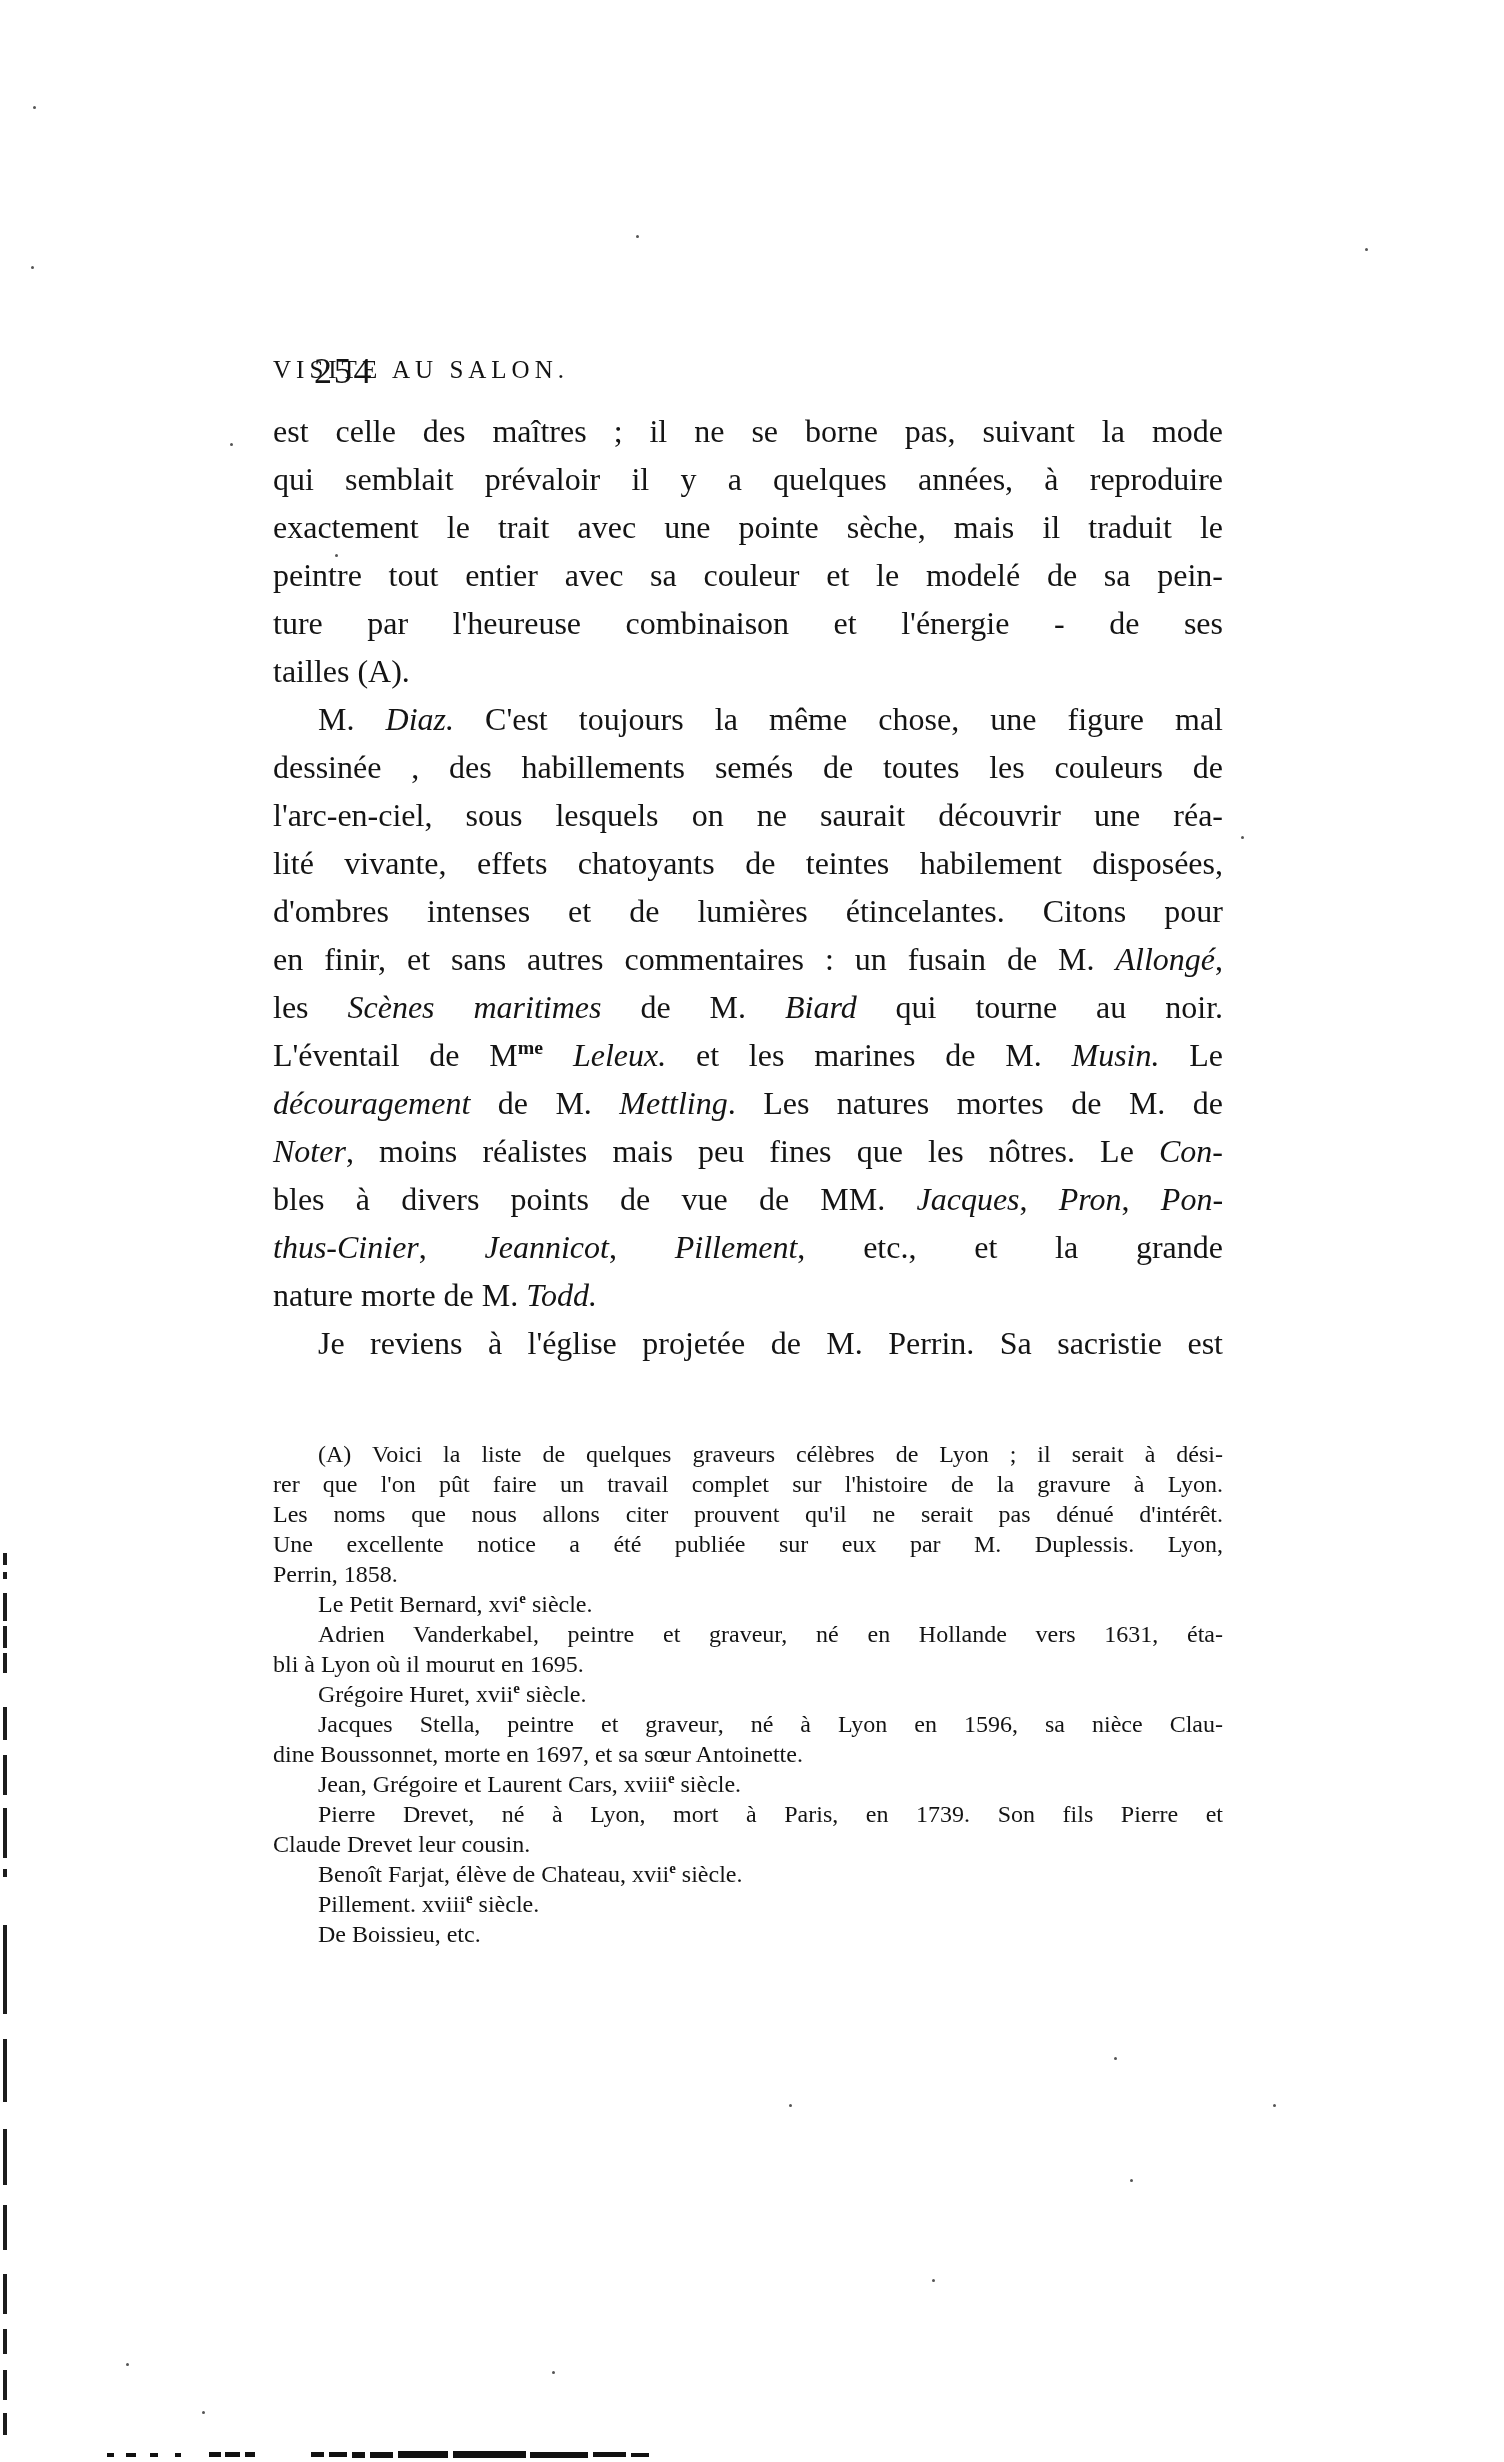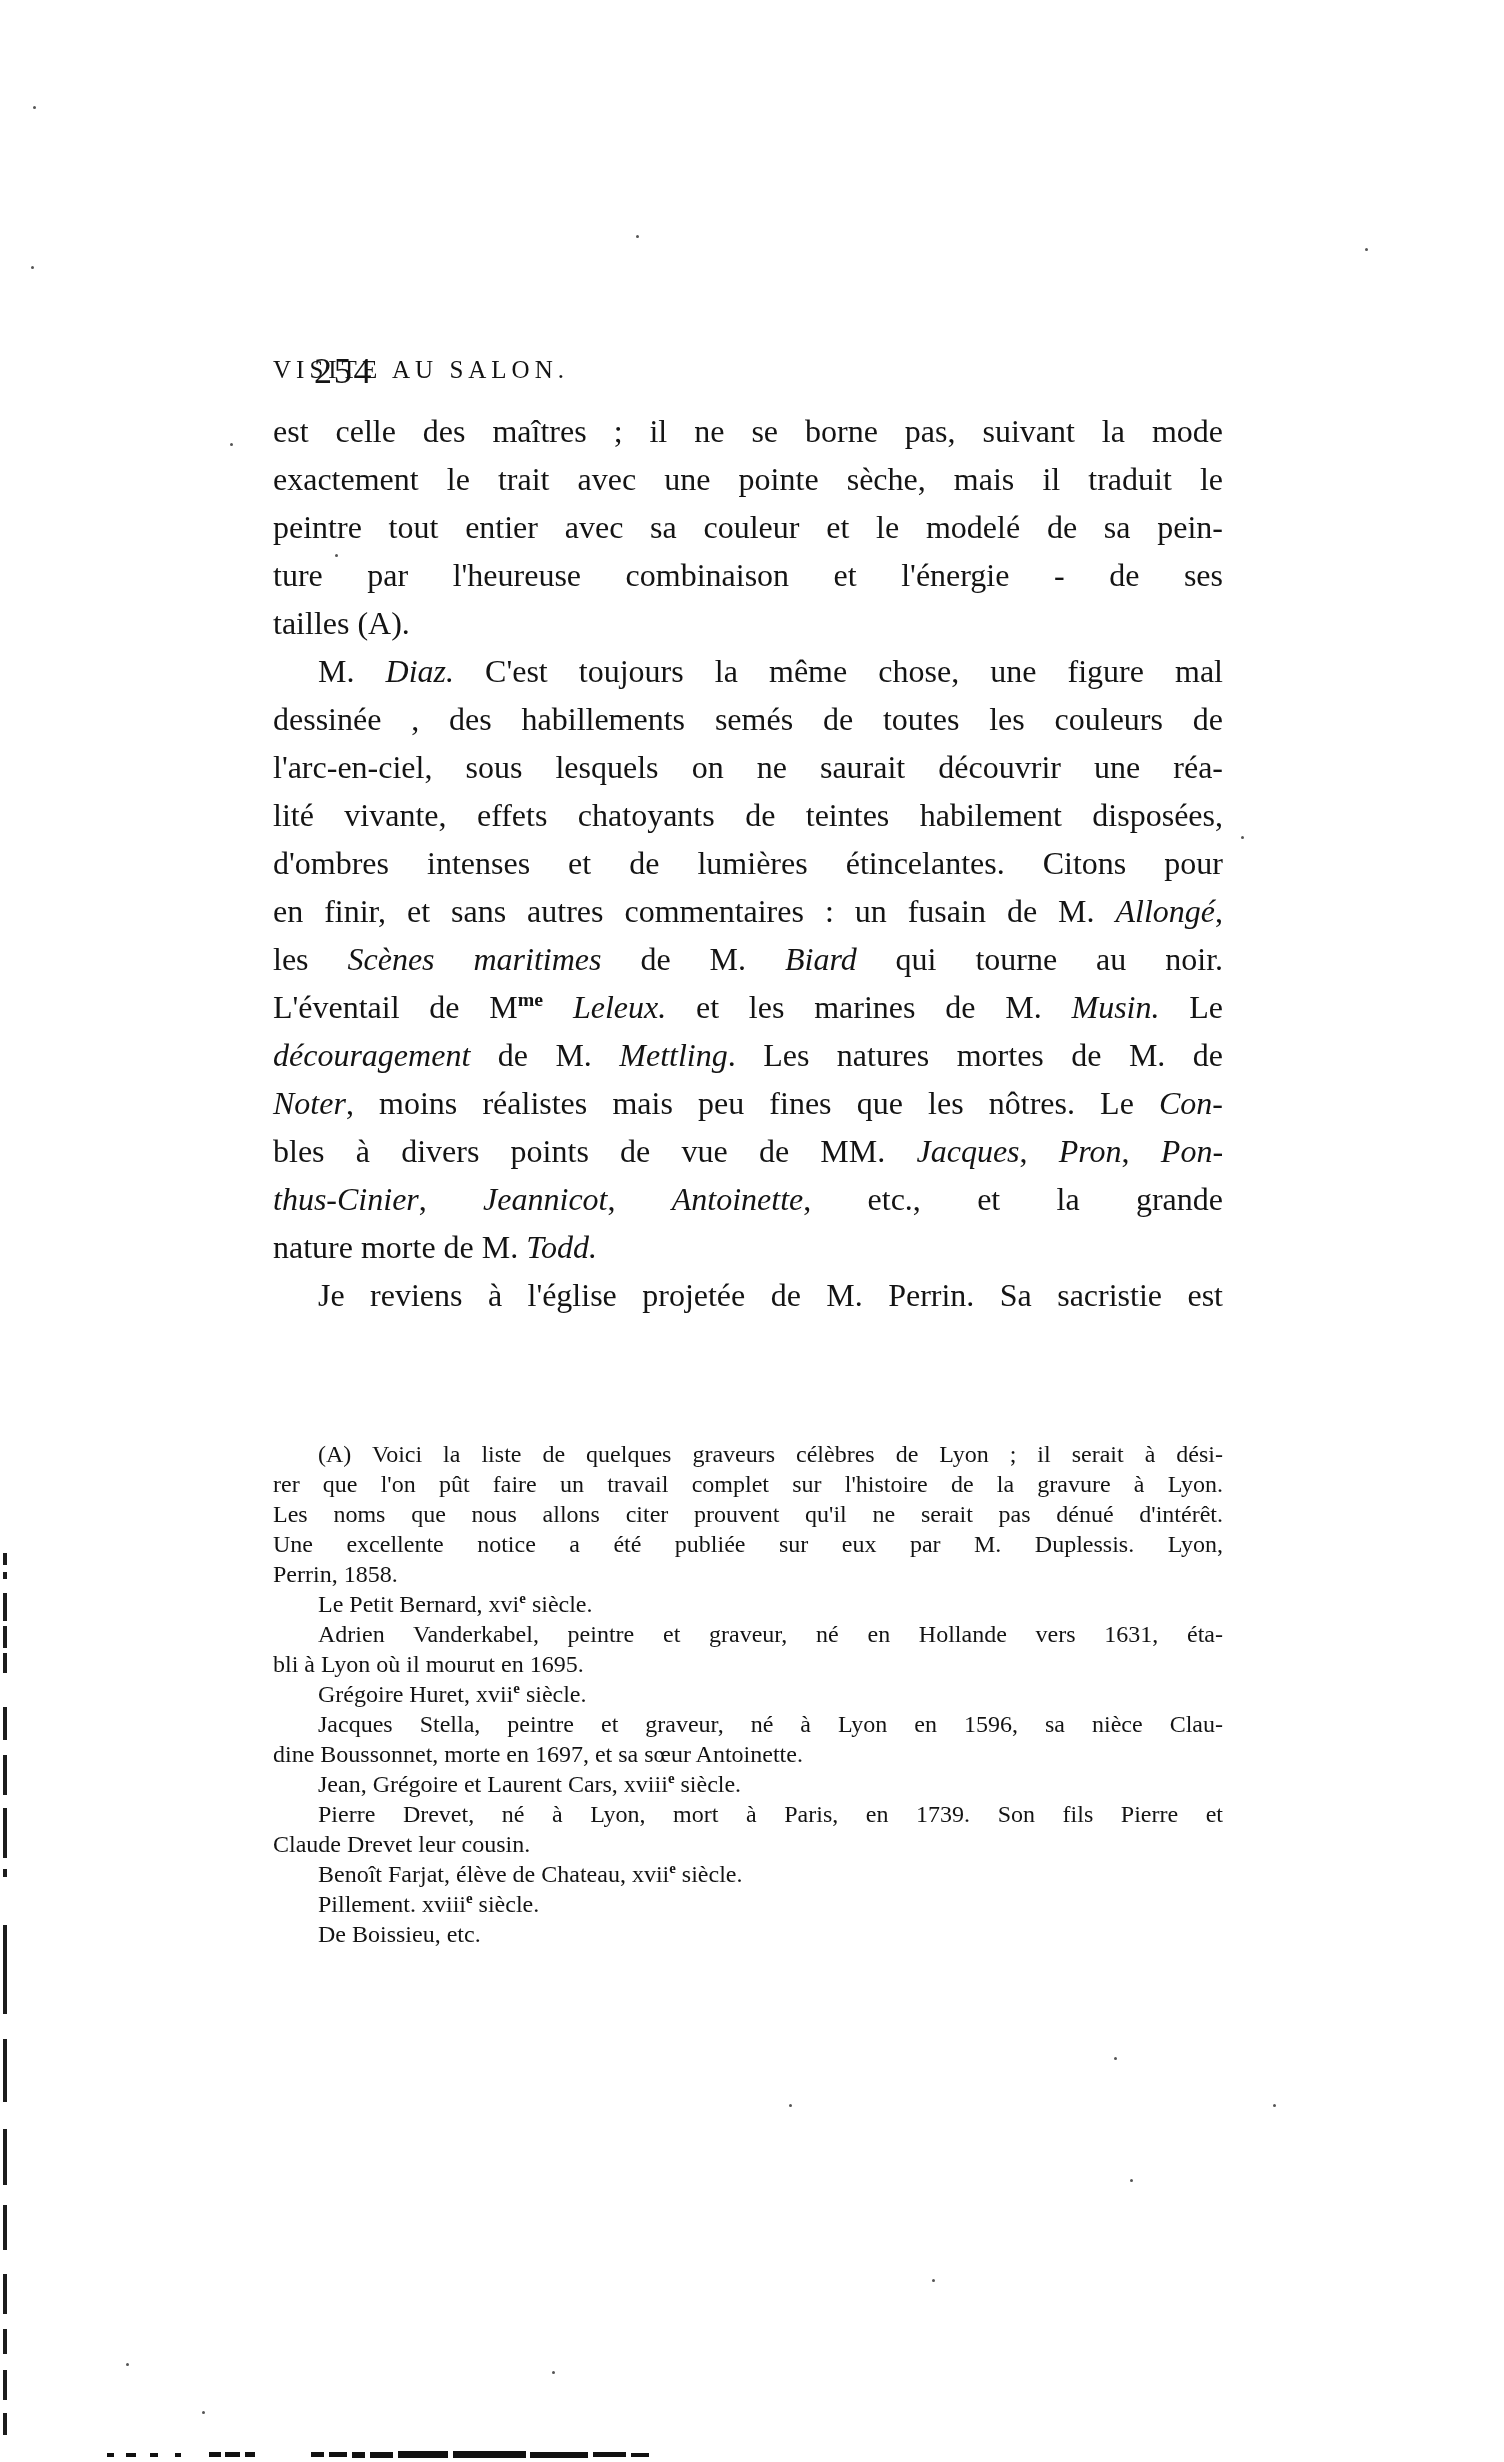--- a/index.html
+++ b/index.html
@@ -33,36 +33,37 @@
 
 <div class="page">
 
   <div class="header">
     <span class="pagenum">254</span>
     <span class="runtitle">VISITE AU SALON.</span>
   </div>
 
   <div class="bodytext" id="body-lines">
       <div class="line fill"><span>est celle des maîtres ; il ne se borne pas, suivant la mode</span></div>
+      <div class="line fill"><span>qui semblait prévaloir il y a quelques années, à reproduire</span></div>
       <div class="line fill"><span>exactement le trait avec une pointe sèche, mais il traduit le</span></div>
       <div class="line fill"><span>peintre tout entier avec sa couleur et le modelé de sa pein-</span></div>
       <div class="line fill"><span>ture par l'heureuse combinaison et l'énergie - de ses</span></div>
       <div class="line end"><span>tailles (A).</span></div>
       <div class="line fill ind"><span>M. </span><span class="it">Diaz.</span><span> C'est toujours la même chose, une figure mal</span></div>
       <div class="line fill"><span>dessinée , des habillements semés de toutes les couleurs de</span></div>
       <div class="line fill"><span>l'arc-en-ciel, sous lesquels on ne saurait découvrir une réa-</span></div>
       <div class="line fill"><span>lité vivante, effets chatoyants de teintes habilement disposées,</span></div>
       <div class="line fill"><span>d'ombres intenses et de lumières étincelantes. Citons pour</span></div>
       <div class="line fill"><span>en finir, et sans autres commentaires : un fusain de M. </span><span class="it">Allongé</span><span>,</span></div>
       <div class="line fill"><span>les </span><span class="it">Scènes maritimes</span><span> de M. </span><span class="it">Biard</span><span> qui tourne au noir.</span></div>
       <div class="line fill"><span>L'éventail de M</span><sup>me</sup><span> </span><span class="it">Leleux.</span><span> et les marines de M. </span><span class="it">Musin.</span><span> Le</span></div>
       <div class="line fill"><span class="it">découragement</span><span> de M. </span><span class="it">Mettling</span><span>. Les natures mortes de M. de</span></div>
       <div class="line fill"><span class="it">Noter</span><span>, moins réalistes mais peu fines que les nôtres. Le </span><span class="it">Con-</span></div>
       <div class="line fill"><span>bles à divers points de vue de MM. </span><span class="it">Jacques</span><span>, </span><span class="it">Pron</span><span>, </span><span class="it">Pon-</span></div>
-      <div class="line fill"><span class="it">thus-Cinier</span><span>, </span><span class="it">Jeannicot</span><span>, </span><span class="it">Antoinette</span><span>, etc., et la grande</span></div>
+      <div class="line fill"><span class="it">thus-Cinier</span><span>, </span><span class="it">Jeannicot</span><span>, </span><span class="it">Pillement</span><span>, etc., et la grande</span></div>
       <div class="line end"><span>nature morte de M. </span><span class="it">Todd.</span></div>
       <div class="line fill ind"><span>Je reviens à l'église projetée de M. Perrin. Sa sacristie est</span></div>
     </div>
 
   <div class="foottext" id="footnote-lines">
       <div class="line fill ind"><span>(A) Voici la liste de quelques graveurs célèbres de Lyon ; il serait à dési-</span></div>
       <div class="line fill"><span>rer que l'on pût faire un travail complet sur l'histoire de la gravure à Lyon.</span></div>
       <div class="line fill"><span>Les noms que nous allons citer prouvent qu'il ne serait pas dénué d'intérêt.</span></div>
       <div class="line fill"><span>Une excellente notice a été publiée sur eux par M. Duplessis. Lyon,</span></div>
       <div class="line end"><span>Perrin, 1858.</span></div>

